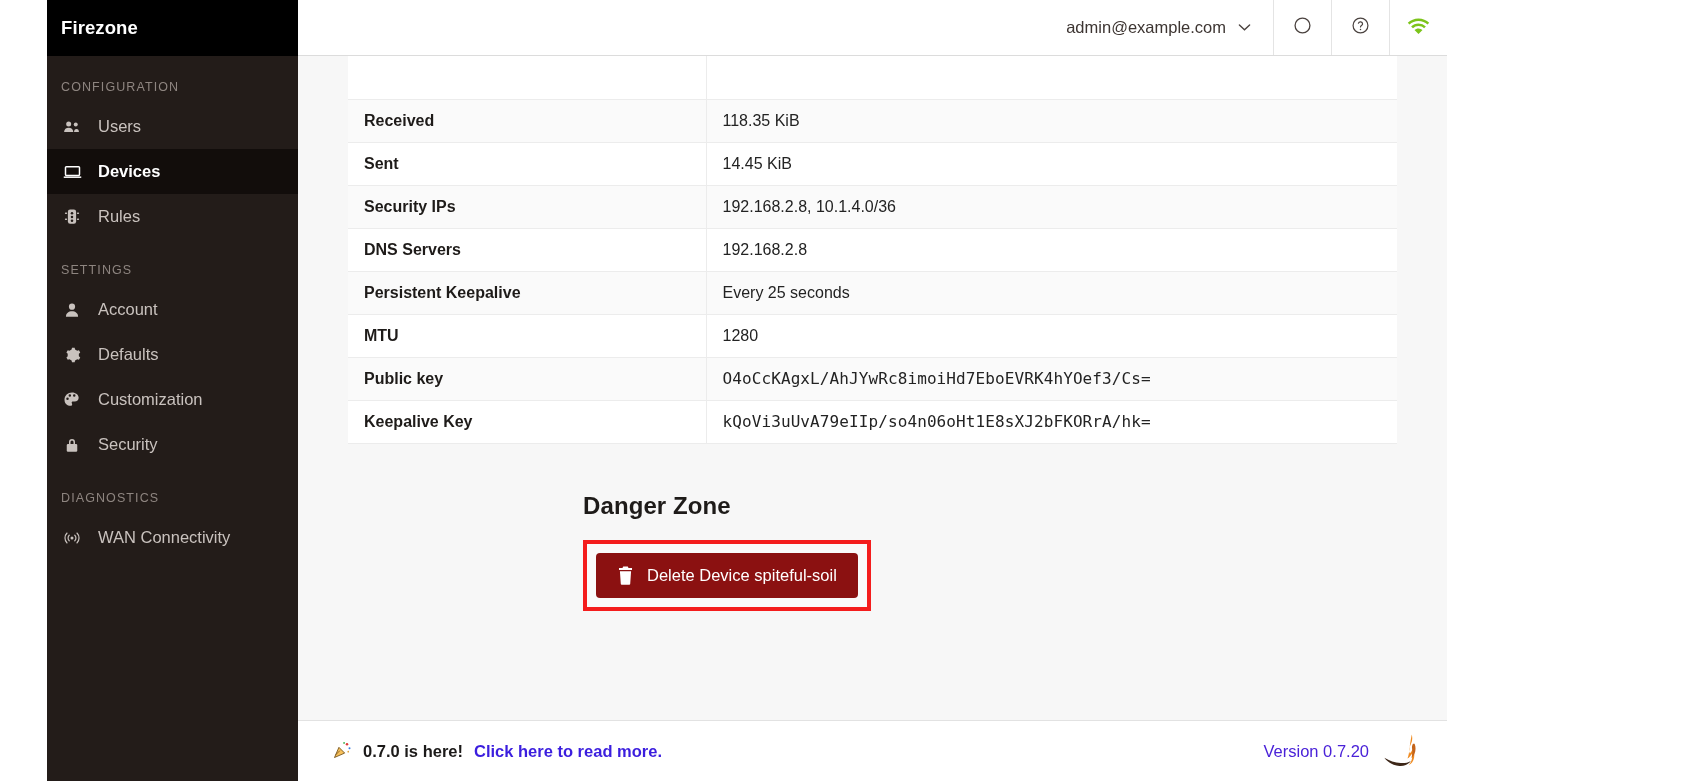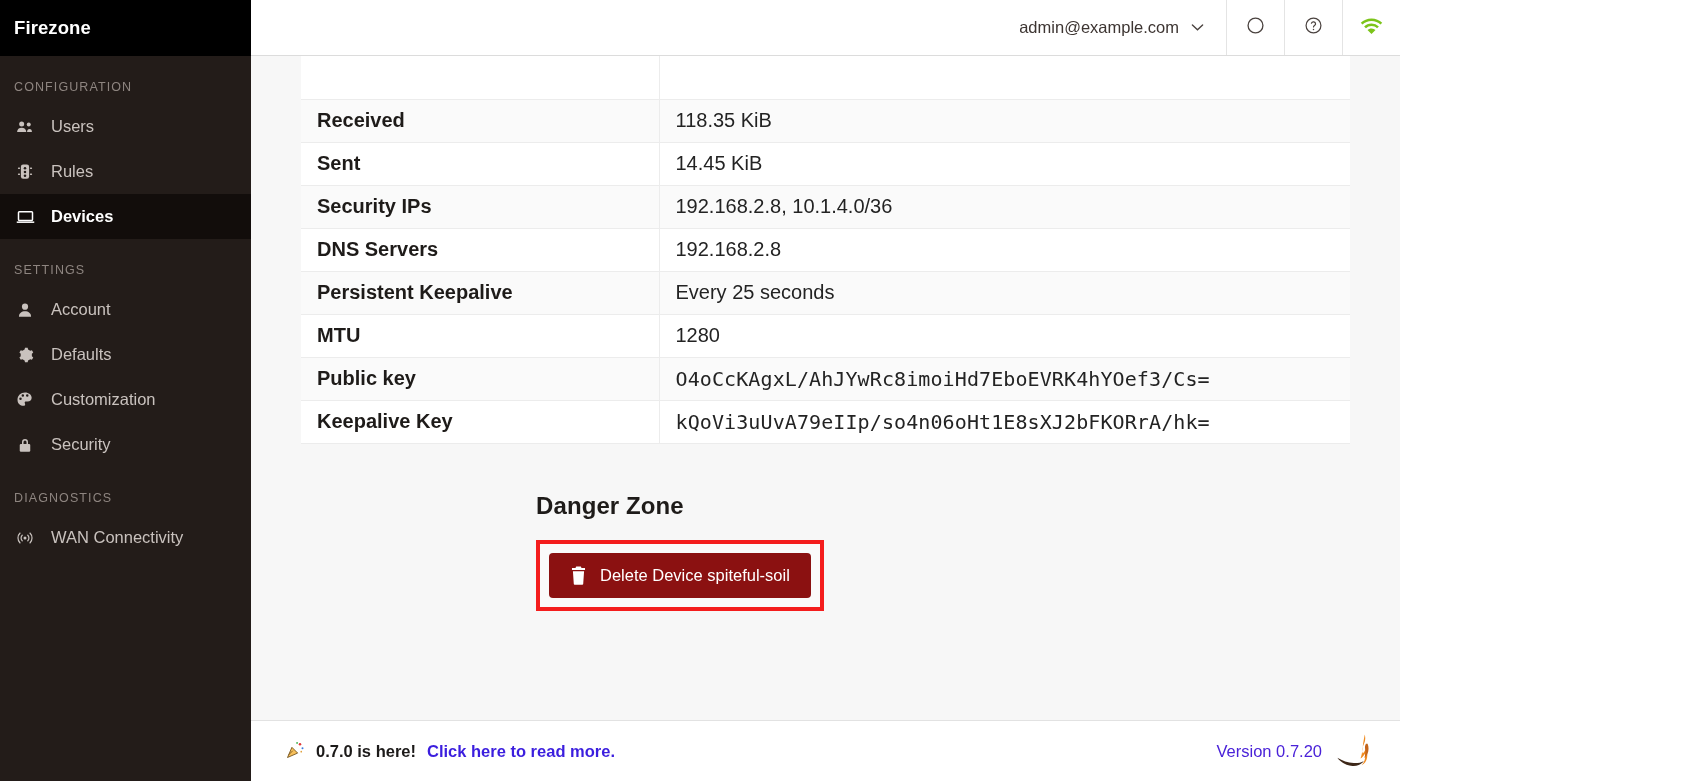--- a/index.html
+++ b/index.html
@@ -6,20 +6,21 @@
   html, body {
     width: 1690px; height: 781px;
     font-family: "Liberation Sans", sans-serif;
     background: #ffffff;
     overflow: hidden;
   }
   .app {
     position: relative;
     width: 1400px; height: 781px;
     display: flex;
+    margin-left: 47px;
   }
 
   
   .sidebar {
     width: 251px;
     min-width: 251px;
     background: #231c19;
     color: #cfc8c4;
     display: flex;
     flex-direction: column;
@@ -119,21 +120,21 @@
   table.detail {
     width: 100%;
     border-collapse: collapse;
     table-layout: fixed;
     background: #ffffff;
   }
   table.detail tr { height: 43px; }
   table.detail td {
     border-bottom: 1px solid #ececec;
     padding: 0 0 0 16px;
-    font-size: 20px;
+    font-size: 16px;
     color: #232323;
     vertical-align: middle;
     white-space: nowrap;
     overflow: hidden;
   }
   table.detail td.k {
     width: 358px;
     font-weight: 700;
     border-right: 1px solid #ececec;
     color: #1e1b19;
@@ -215,44 +216,44 @@
         <svg width="20" height="20" viewBox="0 0 24 24" fill="#c9c2be">
             <circle cx="8" cy="8.5" r="3"></circle>
             <circle cx="16.5" cy="9" r="2.4"></circle>
             <path d="M2.5 18c0-3.1 2.5-5 5.5-5s5.5 1.9 5.5 5z"></path>
             <path d="M14.5 18c0-2.2 1-3.6 2.9-3.6 1.9 0 2.9 1.4 2.9 3.6z"></path>
           </svg>
       </span>
       <span>Users</span>
     </div>
 
+    <div class="nav-item active">
+      <span class="nav-ico">
+        <svg width="21" height="21" viewBox="0 0 24 24" fill="none" stroke="#ffffff" stroke-width="1.7">
+            <rect x="4" y="6.5" width="16" height="10" rx="1"></rect>
+            <line x1="2" y1="18.5" x2="22" y2="18.5" stroke-width="1.7"></line>
+          </svg>
+      </span>
+      <span>Devices</span>
+    </div>
+
     <div class="nav-item">
       <span class="nav-ico">
         <svg width="18" height="20" viewBox="0 0 24 24" fill="#c9c2be">
             <rect x="6.5" y="2" width="11" height="19" rx="3"></rect>
             <circle cx="12" cy="7" r="1.7" fill="#231c19"></circle>
             <circle cx="12" cy="12" r="1.7" fill="#231c19"></circle>
             <circle cx="12" cy="17" r="1.7" fill="#231c19"></circle>
             <rect x="2.5" y="6" width="3" height="2" rx="1"></rect>
             <rect x="2.5" y="14" width="3" height="2" rx="1"></rect>
             <rect x="18.5" y="6" width="3" height="2" rx="1"></rect>
             <rect x="18.5" y="14" width="3" height="2" rx="1"></rect>
           </svg>
       </span>
       <span>Rules</span>
-    </div>
-
-    <div class="nav-item active">
-      <span class="nav-ico">
-        <svg width="21" height="21" viewBox="0 0 24 24" fill="none" stroke="#ffffff" stroke-width="1.7">
-            <rect x="4" y="6.5" width="16" height="10" rx="1"></rect>
-            <line x1="2" y1="18.5" x2="22" y2="18.5" stroke-width="1.7"></line>
-          </svg>
-      </span>
-      <span>Devices</span>
     </div>
 
     <div class="nav-section-label">SETTINGS</div>
 
     <div class="nav-item">
       <span class="nav-ico">
         <svg width="20" height="20" viewBox="0 0 24 24" fill="#c9c2be">
             <circle cx="12" cy="8" r="3.7"></circle>
             <path d="M4.7 20c0-4 3.3-6.4 7.3-6.4s7.3 2.4 7.3 6.4z"></path>
           </svg>

